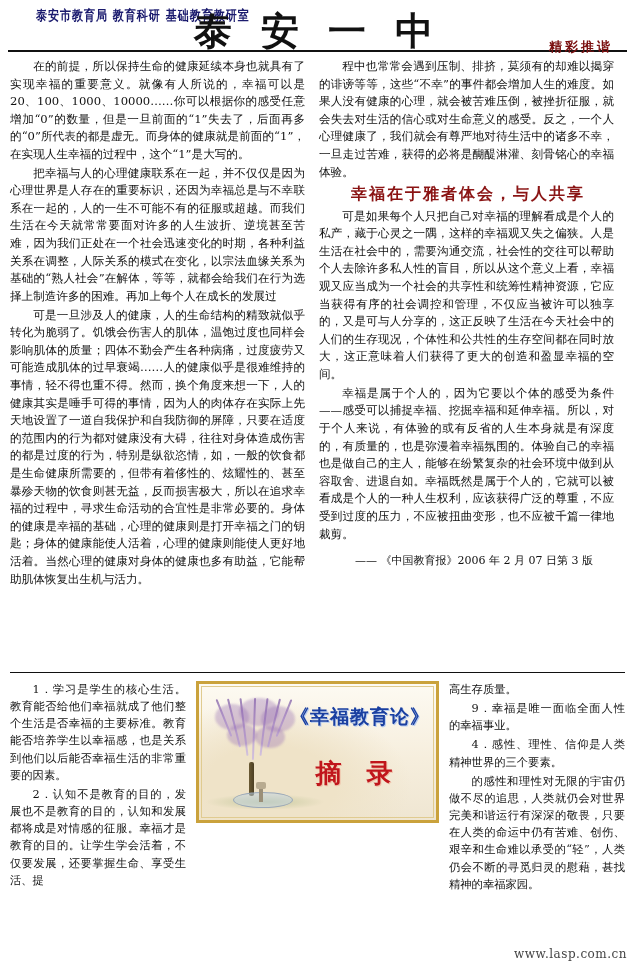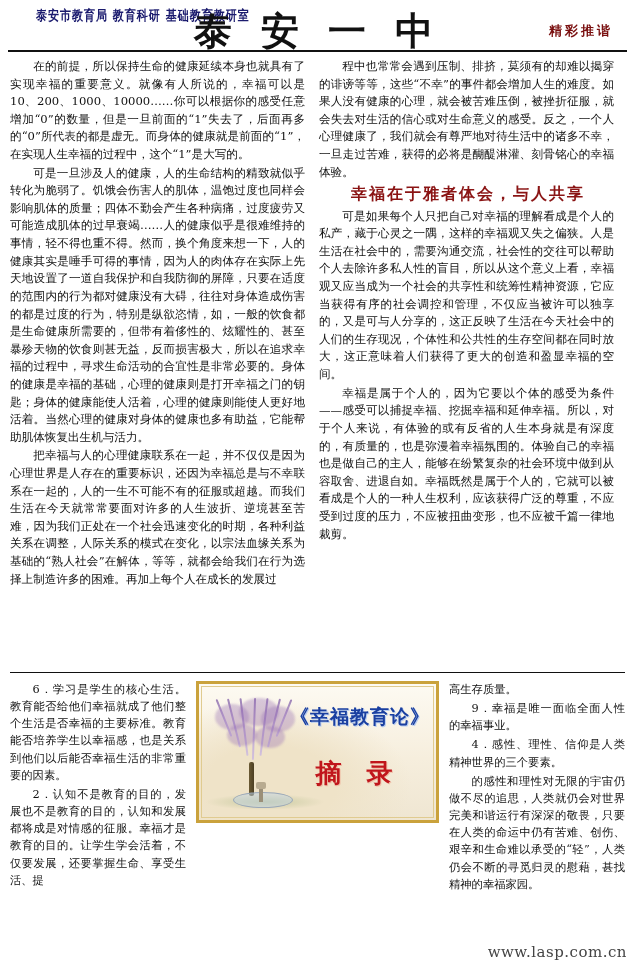--- a/index.html
+++ b/index.html
@@ -48,21 +48,21 @@
     transform: translateX(-50%);
     font-size: 38px;
     font-weight: bold;
     letter-spacing: 8px;
     color: #111;
     font-family: "DejaVu Serif", "Liberation Serif", serif;
   }
   .masthead-right {
     position: absolute;
     right: 14px;
-    top: 18px;
+    top: 34px;
     font-size: 13px;
     font-weight: bold;
     letter-spacing: 3px;
     color: #7a1010;
   }
 
   
   .columns {
     position: relative;
     margin: 6px 10px 0 10px;
@@ -222,60 +222,61 @@
     color: #c0161c;
     letter-spacing: 8px;
     text-shadow: 1px 1px 0 #f0c0a8;
   }
 
   
   .footer-right {
     position: absolute;
     right: 8px;
     bottom: 2px;
-    font-size: 15px;
+    font-size: 12px;
     color: #444;
     letter-spacing: .5px;
   }
 </style>
 </head>
 <body>
 
 <div class="page">
 
   <div class="masthead">
     <div class="masthead-left">泰安市教育局 教育科研 基础教育教研室</div>
     <div class="masthead-title">泰 安 一 中</div>
     <div class="masthead-right">精彩推谐</div>
   </div>
 
   <div class="columns">
 
     <div class="col">
-      <p>在的前提，所以保持生命的健康延续本身也就具有了实现幸福的重要意义。就像有人所说的，幸福可以是 10、200、1000、10000……你可以根据你的感受任意增加“0”的数量，但是一旦前面的“1”失去了，后面再多的“0”所代表的都是虚无。而身体的健康就是前面的“1”，在实现人生幸福的过程中，这个“1”是大写的。</p>
+      <p>在的前提，所以保持生命的健康延续本身也就具有了实现幸福的重要意义。就像有人所说的，幸福可以是 20、100、1000、10000……你可以根据你的感受任意增加“0”的数量，但是一旦前面的“1”失去了，后面再多的“0”所代表的都是虚无。而身体的健康就是前面的“1”，在实现人生幸福的过程中，这个“1”是大写的。</p>
+      <p>把幸福与人的心理健康联系在一起，并不仅仅是因为心理世界是人存在的重要标识，还因为幸福总是与不幸联系在一起的，人的一生不可能不有的征服或超越。而我们生活在今天就常常要面对许多的人生波折、逆境甚至苦难，因为我们正处在一个社会迅速变化的时期，各种利益关系在调整，人际关系的模式在变化，以宗法血缘关系为基础的“熟人社会”在解体，等等，就都会给我们在行为选择上制造许多的困难。再加上每个人在成长的发展过</p>
       <p>可是一旦涉及人的健康，人的生命结构的精致就似乎转化为脆弱了。饥饿会伤害人的肌体，温饱过度也同样会影响肌体的质量；四体不勤会产生各种病痛，过度疲劳又可能造成肌体的过早衰竭……人的健康似乎是很难维持的事情，轻不得也重不得。然而，换个角度来想一下，人的健康其实是唾手可得的事情，因为人的肉体存在实际上先天地设置了一道自我保护和自我防御的屏障，只要在适度的范围内的行为都对健康没有大碍，往往对身体造成伤害的都是过度的行为，特别是纵欲恣情，如，一般的饮食都是生命健康所需要的，但带有着侈性的、炫耀性的、甚至暴殄天物的饮食则甚无益，反而损害极大，所以在追求幸福的过程中，寻求生命活动的合宜性是非常必要的。身体的健康是幸福的基础，心理的健康则是打开幸福之门的钥匙；身体的健康能使人活着，心理的健康则能使人更好地活着。当然心理的健康对身体的健康也多有助益，它能帮助肌体恢复出生机与活力。</p>
-      <p>把幸福与人的心理健康联系在一起，并不仅仅是因为心理世界是人存在的重要标识，还因为幸福总是与不幸联系在一起的，人的一生不可能不有的征服或超越。而我们生活在今天就常常要面对许多的人生波折、逆境甚至苦难，因为我们正处在一个社会迅速变化的时期，各种利益关系在调整，人际关系的模式在变化，以宗法血缘关系为基础的“熟人社会”在解体，等等，就都会给我们在行为选择上制造许多的困难。再加上每个人在成长的发展过</p>
     </div>
 
     <div class="col">
       <p>程中也常常会遇到压制、排挤，莫须有的却难以揭穿的诽谤等等，这些“不幸”的事件都会增加人生的难度。如果人没有健康的心理，就会被苦难压倒，被挫折征服，就会失去对生活的信心或对生命意义的感受。反之，一个人心理健康了，我们就会有尊严地对待生活中的诸多不幸，一旦走过苦难，获得的必将是醐醍淋灌、刻骨铭心的幸福体验。</p>
       <p class="sub-head">幸福在于雅者体会，与人共享</p>
       <p>可是如果每个人只把自己对幸福的理解看成是个人的私产，藏于心灵之一隅，这样的幸福观又失之偏狭。人是生活在社会中的，需要沟通交流，社会性的交往可以帮助个人去除许多私人性的盲目，所以从这个意义上看，幸福观又应当成为一个社会的共享性和统筹性精神资源，它应当获得有序的社会调控和管理，不仅应当被许可以独享的，又是可与人分享的，这正反映了生活在今天社会中的人们的生存现况，个体性和公共性的生存空间都在同时放大，这正意味着人们获得了更大的创造和盈显幸福的空间。</p>
       <p>幸福是属于个人的，因为它要以个体的感受为条件——感受可以捕捉幸福、挖掘幸福和延伸幸福。所以，对于个人来说，有体验的或有反省的人生本身就是有深度的，有质量的，也是弥漫着幸福氛围的。体验自己的幸福也是做自己的主人，能够在纷繁复杂的社会环境中做到从容取舍、进退自如。幸福既然是属于个人的，它就可以被看成是个人的一种人生权利，应该获得广泛的尊重，不应受到过度的压力，不应被扭曲变形，也不应被千篇一律地裁剪。</p>
       <div class="attrib">
+        <div class="src">—— 《中国教育报》2006 年 2 月 07 日第 3 版</div>
       </div>
     </div>
 
   </div>
 
   <div class="bottom">
     <div class="bottom-inner">
 
       <div class="bcol">
-        <p>6．学习是学生的核心生活。教育能否给他们幸福就成了他们整个生活是否幸福的主要标准。教育能否培养学生以幸福感，也是关系到他们以后能否幸福生活的非常重要的因素。</p>
+        <p>1．学习是学生的核心生活。教育能否给他们幸福就成了他们整个生活是否幸福的主要标准。教育能否培养学生以幸福感，也是关系到他们以后能否幸福生活的非常重要的因素。</p>
         <p>2．认知不是教育的目的，发展也不是教育的目的，认知和发展都将成是对情感的征服。幸福才是教育的目的。让学生学会活着，不仅要发展，还要掌握生命、享受生活、提</p>
       </div>
 
       <div class="banner">
         <div class="frame-inner"></div>
 
         <div>
           <div class="tree-canopy">
             <div class="branch" style="left:44px;height:62px;transform:rotate(2deg);"></div>
             <div class="branch" style="left:34px;height:58px;transform:rotate(-7deg);"></div>

